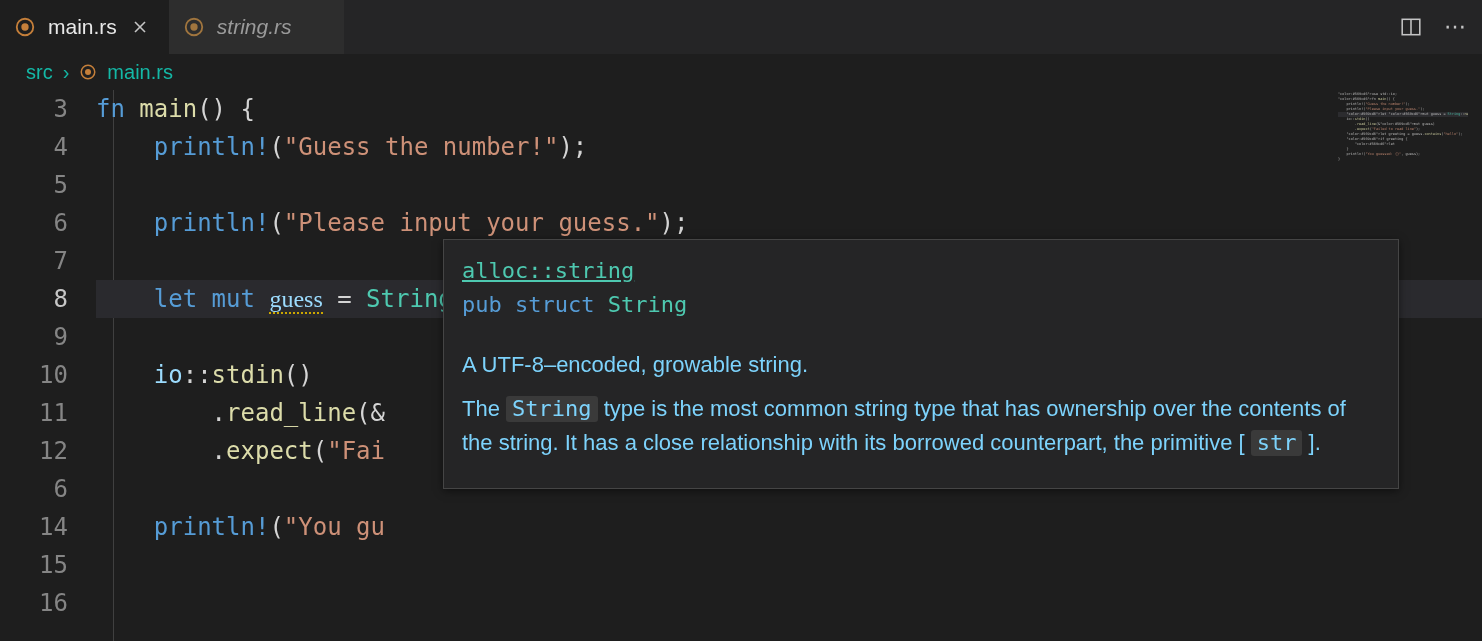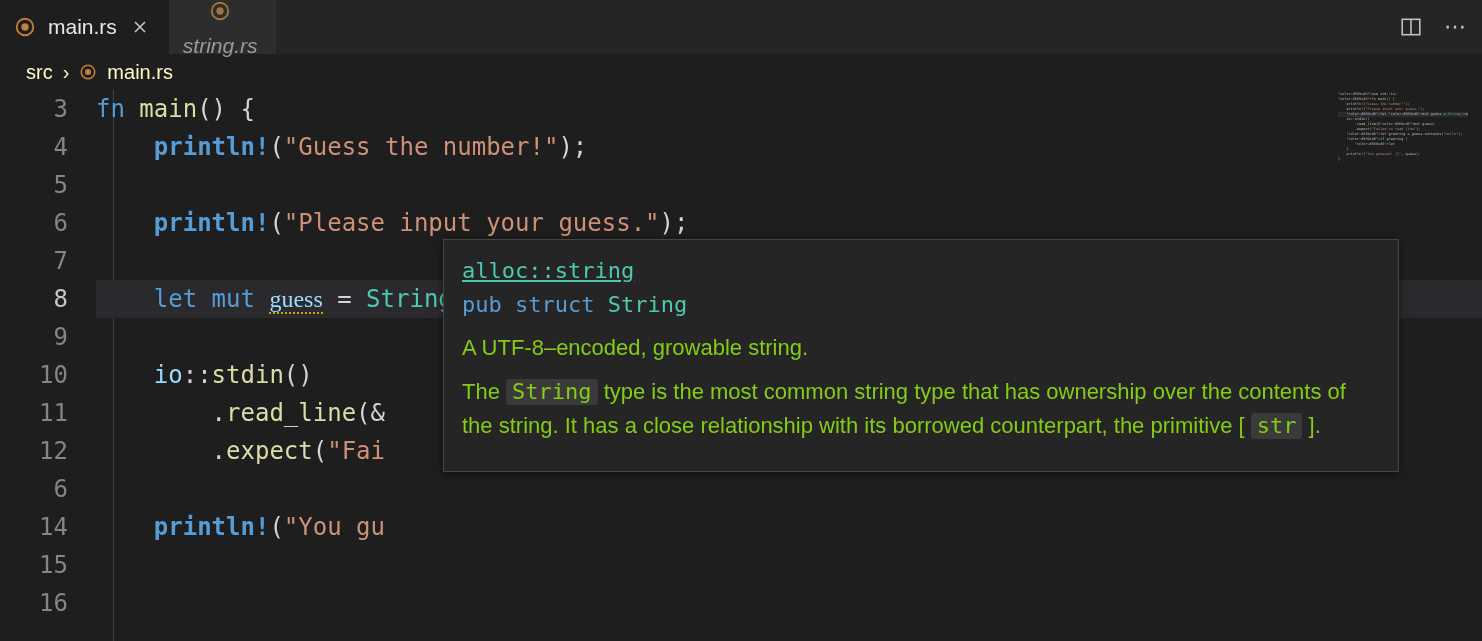--- a/index.html
+++ b/index.html
@@ -35,35 +35,35 @@
   }
   .tab .rust-icon {
     width: 22px; height: 22px;
     display:inline-flex; align-items:center; justify-content:center;
   }
   .tab .close {
     width: 22px; height: 22px;
     display:flex; align-items:center; justify-content:center;
     color:#c5c5c5;
   }
-  .tab.inactive { font-style: italic; color:#9a9a9a;flex-direction:column; }
+  .tab.inactive { font-style: italic; color:#9a9a9a; }
   .tab.inactive .close { visibility:hidden; }
   .tab-actions {
     margin-left:auto;
     display:flex; align-items:center; gap:18px;
     padding-right:14px;
   }
   .icon-btn { width:26px; height:26px; display:flex; align-items:center; justify-content:center; color:#c5c5c5; cursor:pointer;}
   
   .breadcrumb {
     height: 36px;
     padding-left: 26px;
     display:flex; align-items:center; gap:10px;
     font-size:20px;
-    color:#fef9c3;
+    color:#14b8a6;
     background:#1e1e1e;
   }
   .breadcrumb .rust-icon-sm {
     width:18px; height:18px; display:inline-flex; align-items:center; justify-content:center;
   }
   
   .editor {
     display:flex;
     height: calc(641px - 54px - 36px);
     font-family: Consolas, "Menlo", monospace;
@@ -90,21 +90,21 @@
     left: 113px; 
     top: 0;
     bottom: 0;
     width: 1px;
     background:#404040;
     z-index:0;
   }
   
   .kw { color:#569cd6;margin-top:28px; }
   .fn { color:#dcdcaa; }
-  .macro { color:#569cd6;font-weight:bold; }
+  .macro { color:#569cd6; }
   .str { color:#ce9178; }
   .ident { color:#9cdcfe; }
   .type { color:#4ec9b0; }
   .punc { color:#d4d4d4; }
   .warn { border-bottom: 2px dotted #cca700; font-family: Liberation Serif, serif; }
   .cursor {
     border-right: 2px solid #aeafad;
     margin-left:-1px;
   }
   
@@ -120,22 +120,22 @@
     font-family: Consolas, monospace;
     font-size: 22px;
     color:#d4d4d4;
     z-index:5;
     line-height: 1.55;
   }
   .hover-sig { font-family: Consolas, monospace; }
   .hover-desc {
     font-family: "Segoe UI", sans-serif;
     font-size: 22px;
-    color:#84cc16;
-    margin-top: 9px;
+    color:#7dd3fc;
+    margin-top: 26px;
   }
   .hover-desc p { margin-bottom: 10px; }
   .hover-code {
     background:#3a3a3a;
     padding: 0 6px 1px 6px;
     border-radius:3px;
     font-family: Consolas, monospace;
   }
   .hover-kw { color:#569cd6; }
   .hover-mod { color:#4ec9b0;text-decoration:underline; }

